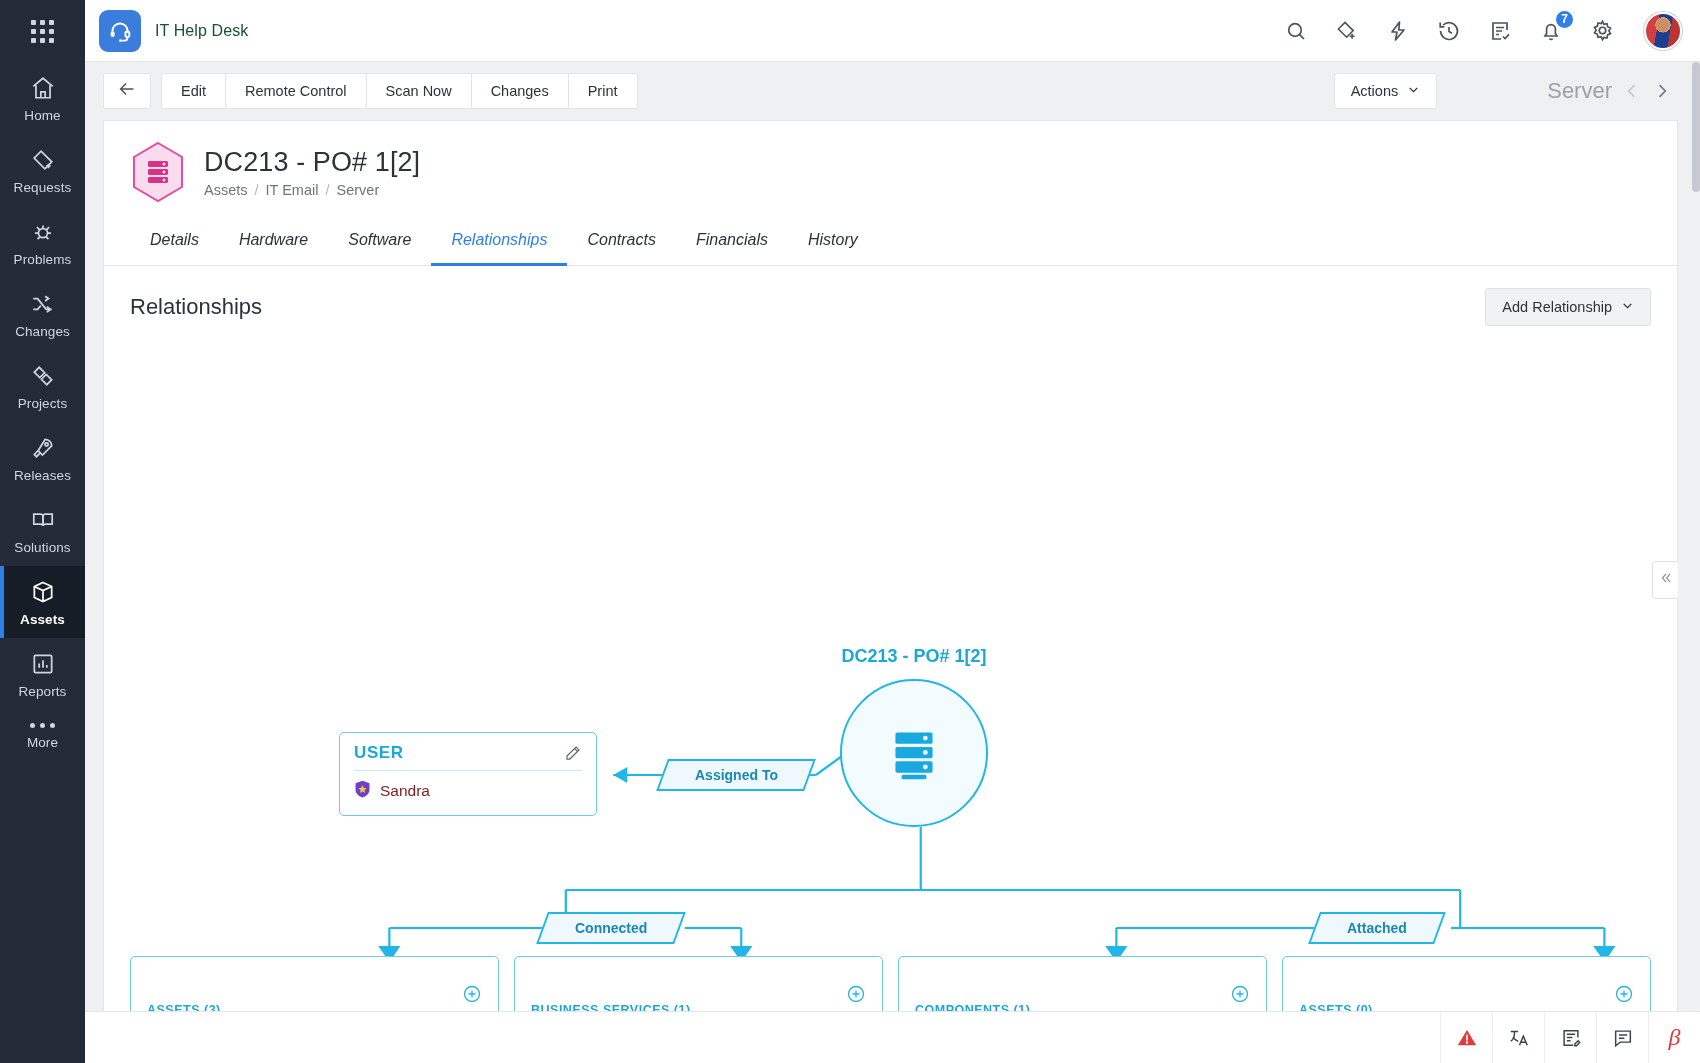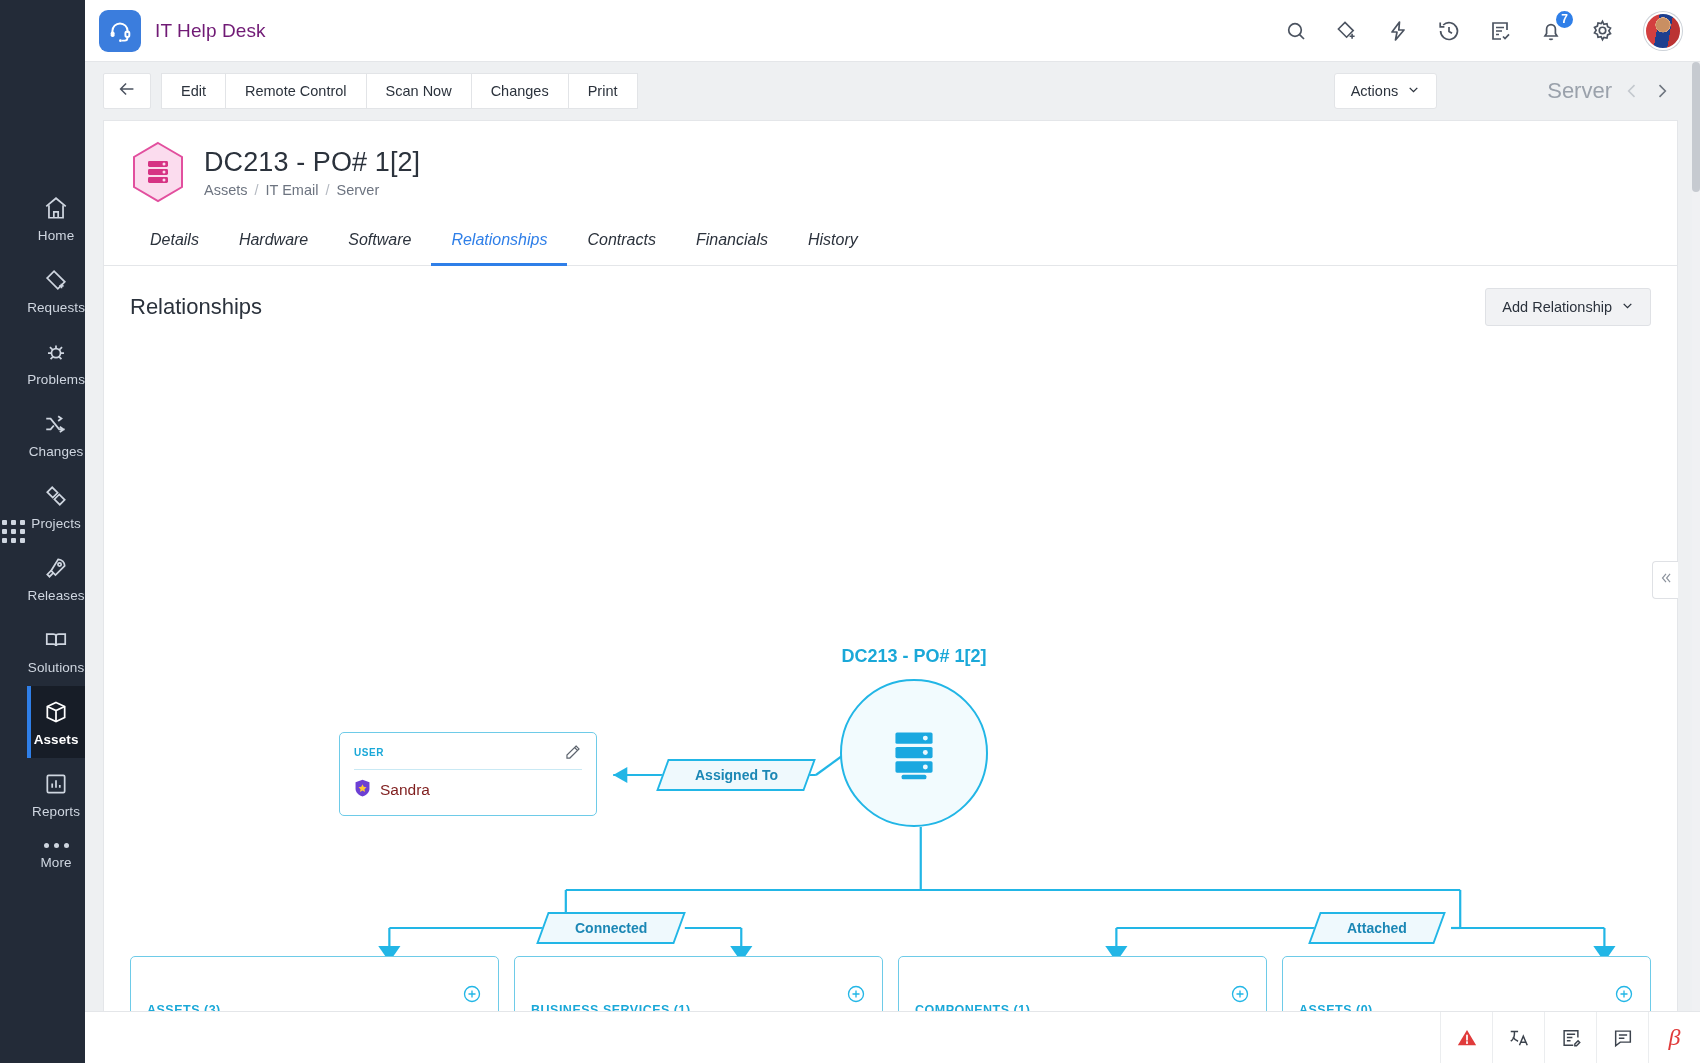--- a/index.html
+++ b/index.html
@@ -7,21 +7,21 @@
   html, body {
     width: 1700px; height: 1063px;
     font-family: "Liberation Sans", sans-serif;
     background: #ffffff; overflow: hidden;
   }
   .app { position: relative; width: 1700px; height: 1063px; display: flex; }
 
   
   .rail {
     width: 85px; height: 1063px; background: #232b38;
-    display: flex; flex-direction: row; align-items: center;
+    display: flex; flex-direction: column; align-items: center;
     flex: 0 0 85px; color: #cfd6e0;
   }
   .rail-grid {
     height: 62px; width: 100%;
     display: flex; align-items: center; justify-content: center;
     cursor: pointer;
   }
   .dots9 { display: grid; grid-template-columns: repeat(3, 5px); gap: 4px; }
   .dots9 i { width: 5px; height: 5px; background: #cfd6e0; border-radius: 1px; display: block; }
   .rail-items { width: 100%; display: flex; flex-direction: column; align-items: center; }
@@ -47,21 +47,21 @@
   
   .topbar {
     height: 62px; background: #fff; display: flex; align-items: center;
     padding: 0 18px 0 14px; border-bottom: 1px solid #e4e6e9; flex: 0 0 62px;
   }
   .brand { display: flex; align-items: center; gap: 14px; }
   .brand-logo {
     width: 42px; height: 42px; border-radius: 9px; background: #3b7ddd;
     display: flex; align-items: center; justify-content: center;
   }
-  .brand-name { font-size: 19px; color: #701a75; letter-spacing: .1px; }
+  .brand-name { font-size: 16px; color: #14532d; letter-spacing: .1px; }
   .topbar-spacer { flex: 1; }
   .top-icons { display: flex; align-items: center; gap: 21px; }
   .ticon { position: relative; cursor: pointer; display: flex; align-items: center; justify-content: center;
            width: 30px; height: 30px; color: #4b5360; }
   .badge {
     position: absolute; top: -7px; right: -9px; min-width: 21px; height: 21px;
     background: #2f7fe8; color: #fff; border-radius: 11px; font-size: 12px;
     font-weight: 700; display: flex; align-items: center; justify-content: center;
     padding: 0 5px; border: 2px solid #fff;
   }
@@ -147,21 +147,21 @@
     width: 148px; height: 148px; border-radius: 50%;
     background: #f2fbfe; border: 2px solid #22b6e6;
     display: flex; align-items: center; justify-content: center; cursor: pointer;
   }
 
   .user-card {
     position: absolute; left: 235px; top: 398px; width: 258px; height: 84px;
     border: 1px solid #6ecbe8; border-radius: 5px; background: #fff;
   }
   .uc-head { display: flex; align-items: center; padding: 10px 14px 7px; }
-  .uc-title { font-size: 10px; font-weight: 700; color: #1aa8d8; letter-spacing: .6px; }
+  .uc-title { font-size: 17px; font-weight: 700; color: #1aa8d8; letter-spacing: .6px; }
   .uc-sp { flex: 1; }
   .uc-edit { cursor: pointer; color: #5d646e; display: flex; }
   .uc-rule { height: 1px; background: #c9e9f4; margin: 0 14px; }
   .uc-row { display: flex; align-items: center; gap: 9px; padding: 9px 14px 0; }
   .uc-name { font-size: 15.5px; color: #7f1d1d; }
 
   .ribbon {
     position: absolute; height: 32px; display: flex; align-items: center; justify-content: center;
     background: #eff9fd; border: 2px solid #22b6e6; color: #1b87b5;
     font-size: 14px; font-weight: 700; padding: 0 18px;

